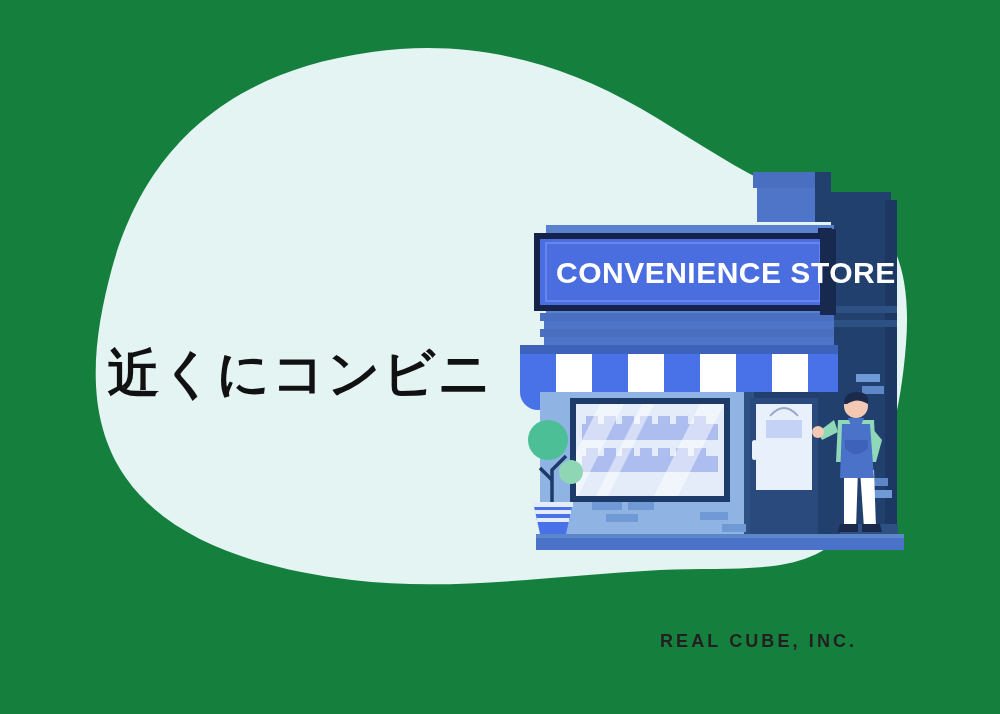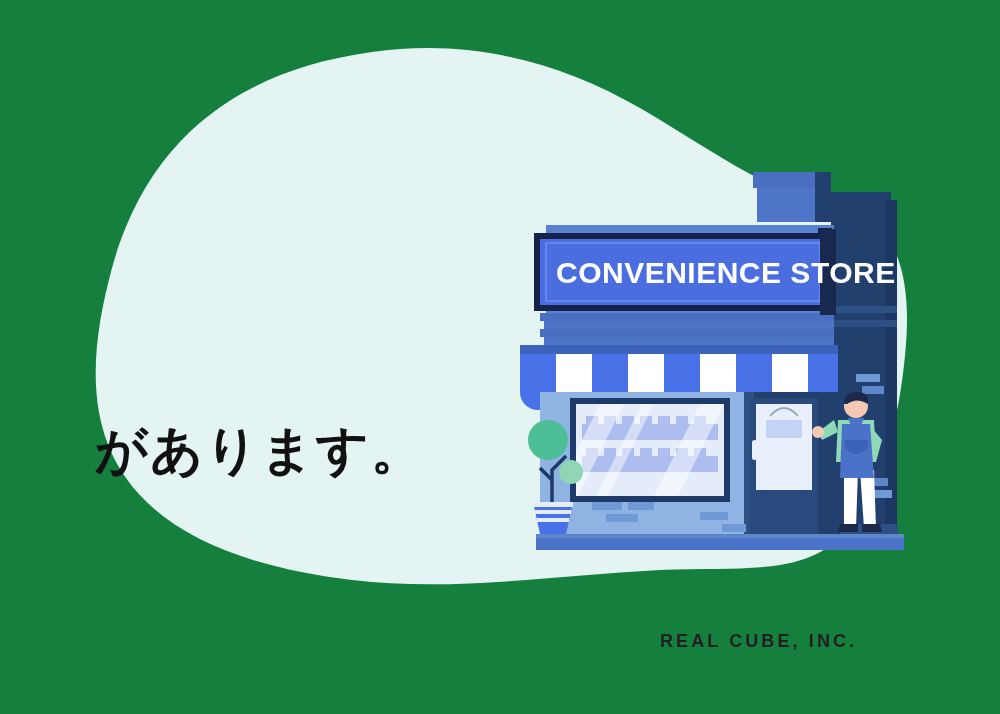--- a/index.html
+++ b/index.html
@@ -240,18 +240,18 @@
       <rect x="537" y="518" width="32" height="4" fill="#e4ecfa"></rect>
     </g>
 
     <g>
       <rect x="536" y="534" width="368" height="16" fill="#4a72c8"></rect>
       <rect x="536" y="534" width="368" height="4" fill="#5d87c8"></rect>
     </g>
   </svg>
 
   <div class="headline">
-    <span class="line2">があります。</span>
+    <span>近くにコンビニ</span>
   </div>
 
   <div class="footer-brand">REAL CUBE, INC.</div>
 
 </div>
 
 </body></html>

